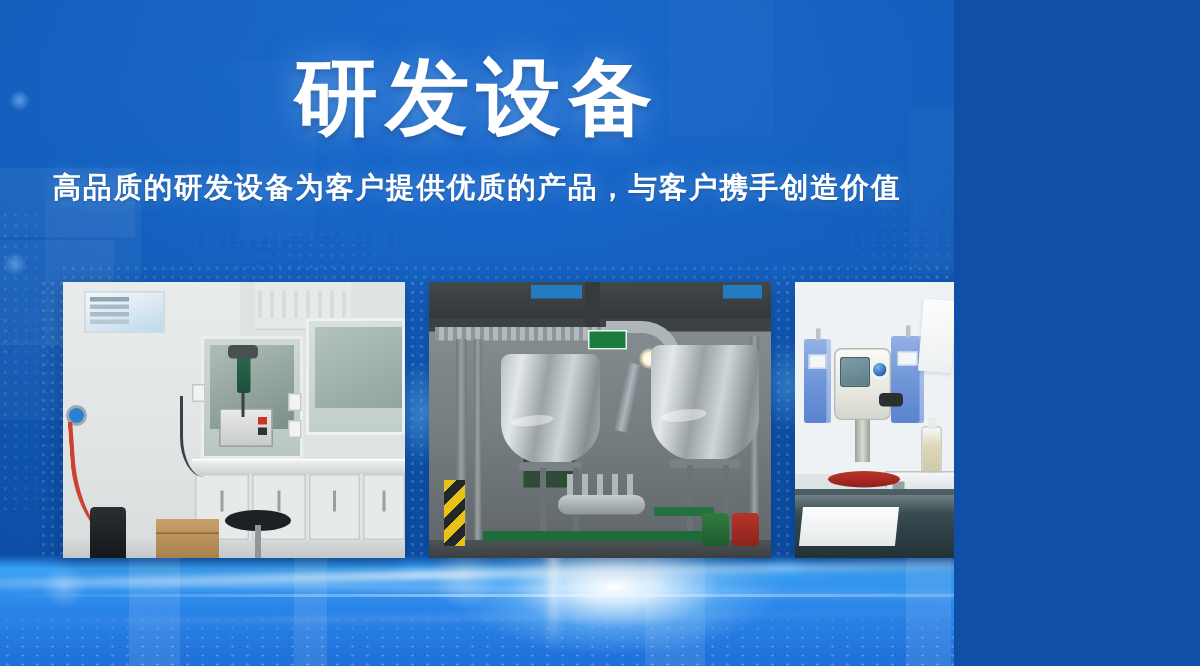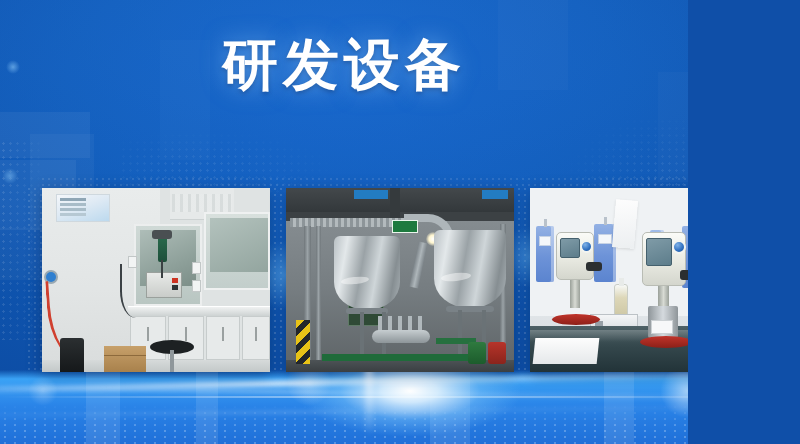--- a/index.html
+++ b/index.html
@@ -1,21 +1,21 @@
 <!DOCTYPE html>
 <html><head>
 <meta charset="utf-8">
 <style>
   * { margin:0; padding:0; box-sizing:border-box; }
   html,body { width:800px; height:444px; overflow:hidden; background:#0f4fa8; }
   body { font-family:"Liberation Sans","DejaVu Sans",sans-serif; }
 
   .banner{
     position:relative;
-    width:688px; height:444px;
+    width:636px; height:444px;
     overflow:hidden;
     background:
       radial-gradient(ellipse 620px 340px at 50% 20%, #1260c4 0%, #105bb8 45%, #0d4ea6 100%),
       #0d4ea6;
   }
 
   
   .bg-layer{ position:absolute; inset:0; pointer-events:none; }
 
   
@@ -378,20 +378,21 @@
   <div class="bg-layer">
     <div class="glow-circle gc1"></div>
     <div class="glow-circle gc2"></div>
     <div class="glow-circle gc3"></div>
     <div class="glow-circle gc4"></div>
     <div class="glow-circle gc5"></div>
   </div>
 
   <div class="header">
     <div class="title">研发设备</div>
+    <div class="subtitle">高品质的研发设备为客户提供优质的产品，与客户携手创造价值</div>
   </div>
 
   <div class="photo-row">
 
     <div class="photo">
       <div class="lab">
         <div class="wall-r"></div>
         <div class="ceil-panel"></div>
           <div class="ceil-slats"></div>
         <div class="poster"></div>

